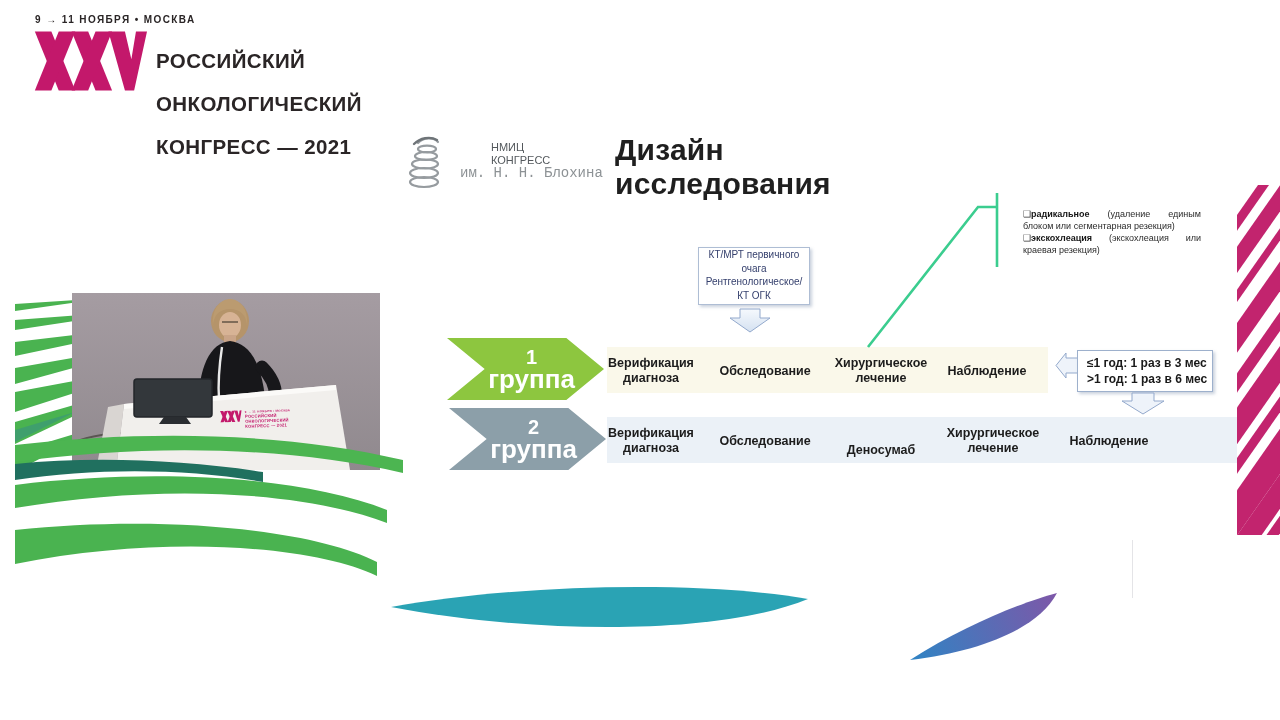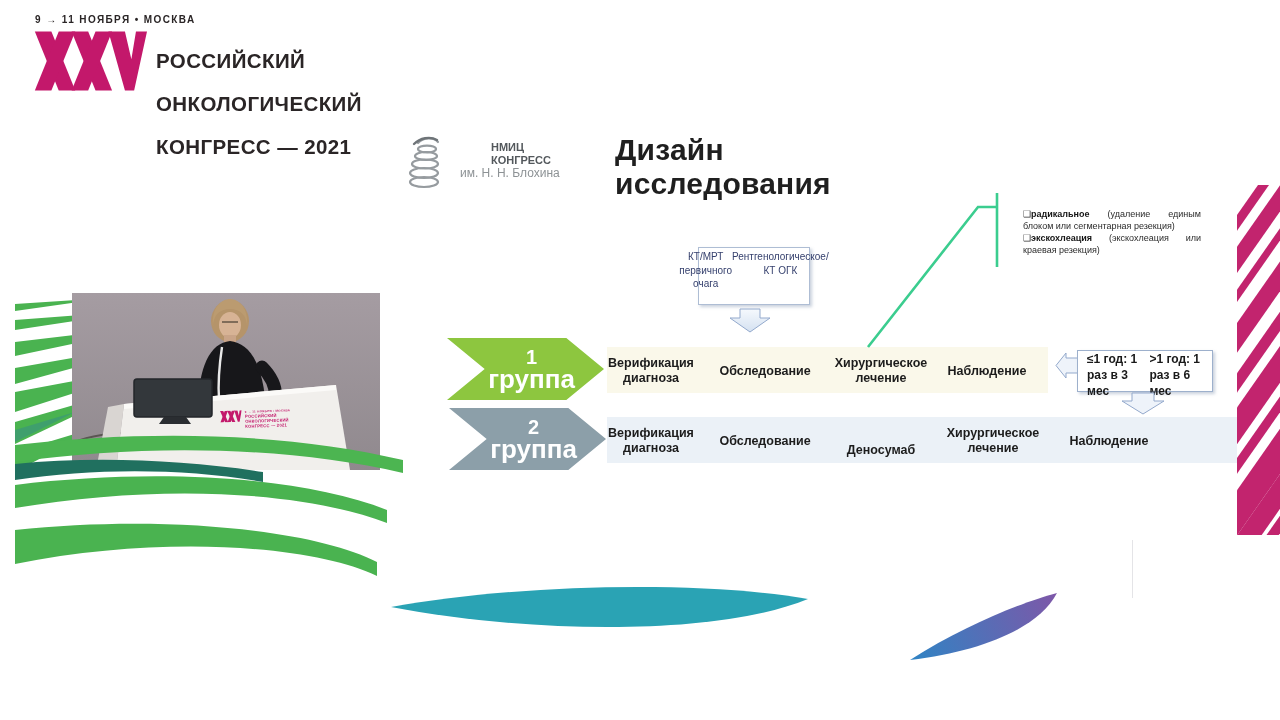--- a/index.html
+++ b/index.html
@@ -8,45 +8,45 @@
   .abs{position:absolute;}
 
   
   .hdr-dates{left:20px;top:14px;font-size:10px;font-weight:bold;letter-spacing:1.4px;color:#2a2526;}
   .hdr-title{left:141px;top:28px;font-size:20.5px;line-height:21.5px;font-weight:800;
              letter-spacing:.4px;color:#2a2526;white-space:pre-line;}
   .hdr-title div{margin:0;}
 
   
   .org-text{left:445px;top:141px;}
-  .org-l1,.org-l2{font-size:11px;font-weight:bold;color:#53585c;line-height:13px;padding-left:31px;}
-  .org-l3{font-size:12px;color:#8d9295;line-height:12px;}
+  .org-l1,.org-l2{font-size:11px;font-weight:normal;color:#53585c;line-height:13px;padding-left:31px;}
+  .org-l3{font-size:14px;color:#8d9295;line-height:12px;font-family:Liberation Mono, monospace;}
   .slide-title{left:600px;top:133px;width:300px;text-align:left;font-size:30px;
                font-weight:800;color:#1f1f1f;letter-spacing:.2px;}
   .note{left:1008px;top:208px;width:178px;font-size:9px;line-height:12px;color:#2b2b2b;
         text-align:justify;}
   .note b{color:#151515;}
   .imgbox{left:683px;top:247px;width:112px;height:58px;background:#fff;border:1px solid #aebdd4;
-          box-shadow:2px 2px 3px rgba(120,140,170,.4);display:flex;
-          justify-content:center;text-align:center;font-size:10px;line-height:13.5px;
+          box-shadow:2px 2px 3px rgba(120,140,170,.4);display:flex;flex-direction:column;
+          justify-content:flex-end;text-align:center;font-size:10px;line-height:13.5px;
           color:#36416e;padding:2px 3px;box-sizing:border-box;}
   .band1{left:592px;top:347px;width:441px;height:46px;background:#faf8ea;}
   .band2{left:592px;top:417px;width:630px;height:46px;background:#ebf1f7;}
   .chev{width:157px;height:62px;clip-path:polygon(0 0,76% 0,100% 50%,76% 100%,0 100%,24% 50%);
         display:flex;flex-direction:column;align-items:center;justify-content:center;
         color:#fff;font-weight:bold;text-align:center;padding-left:12px;box-sizing:border-box;}
   .chev1{left:432px;top:338px;background:#8dc63f;}
   .chev2{left:434px;top:408px;background:#8c9fa9;}
   .chev .num{font-size:20px;line-height:19px;}
   .chev .word{font-size:26px;line-height:24px;}
   .step{width:120px;height:44px;transform:translateX(-50%);display:flex;align-items:center;
         justify-content:center;text-align:center;font-size:12.5px;font-weight:bold;
         color:#1c1c1c;line-height:1.2;}
   .callout{left:1062px;top:350px;width:136px;height:42px;background:#fff;border:1px solid #9db0cc;
-           box-shadow:2px 2px 3px rgba(120,140,170,.4);display:flex;flex-direction:row;
+           box-shadow:2px 2px 3px rgba(120,140,170,.4);display:flex;flex-direction:column;
            justify-content:center;padding-left:9px;box-sizing:border-box;font-size:12px;
            line-height:16px;font-weight:600;color:#191919;}
   .edge-line{left:1117px;top:540px;width:1px;height:58px;background:#e4e4e7;}
 
   
   .video{left:57px;top:293px;width:308px;height:177px;z-index:2;}
   .podium-brand{left:148px;top:116px;width:100px;transform:rotate(-2deg);display:flex;
                 gap:3px;align-items:flex-start;}
   .podium-brand .pd{font-size:3px;letter-spacing:.3px;color:#c3186b;font-weight:bold;}
   .podium-lines{font-size:4.2px;line-height:5px;font-weight:800;color:#c3186b;letter-spacing:.2px;}

